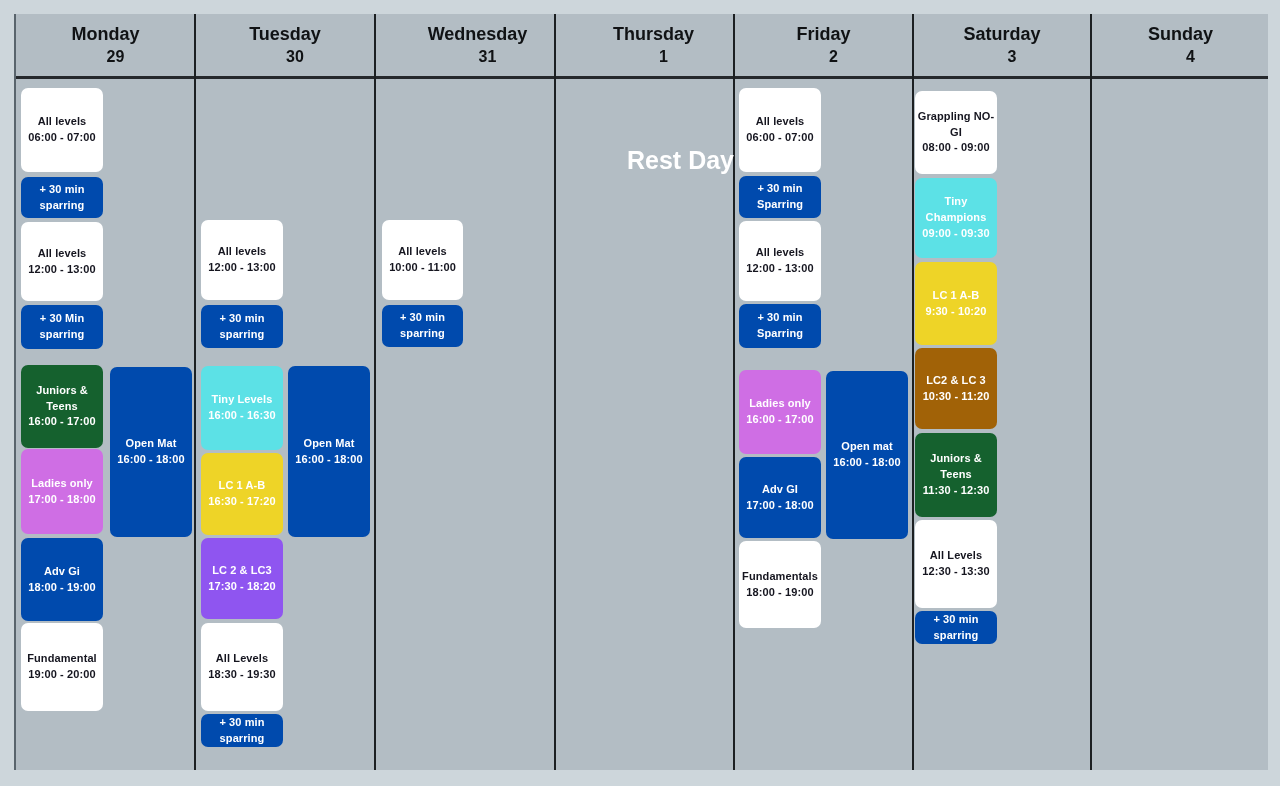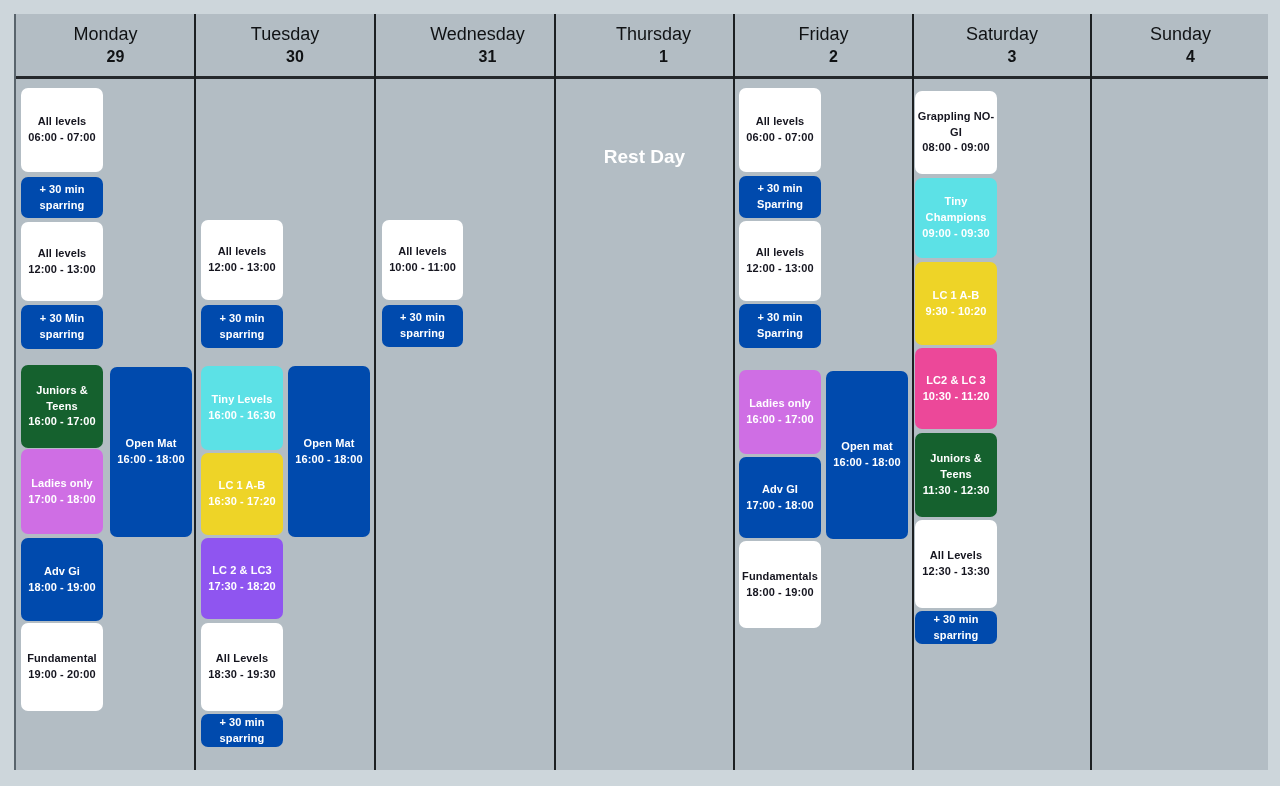--- a/index.html
+++ b/index.html
@@ -13,38 +13,38 @@
     background: #b3bdc4;
     border-left: 2px solid #59646c;
     overflow: hidden;
   }
   .header-row { position: absolute; left: 0; top: 0; width: 1254px; height: 62px; }
   .header-cell {
     position: absolute; top: 0; height: 62px;
     display: flex; flex-direction: column; align-items: center; justify-content: center;
     color: #101214; text-align: center;
   }
-  .header-cell .day-name { font-size: 18px; font-weight: normal; line-height: 1.35; }
+  .header-cell .day-name { font-size: 18px; font-weight: bold; line-height: 1.35; }
   .header-cell .day-date { font-size: 16px; font-weight: bold; line-height: 1.3; margin-left: 20px; }
   .header-underline {
     position: absolute; left: 0; top: 62px; width: 1254px; height: 3px; background: #25282c;
   }
   .v-divider {
     position: absolute; top: 0; width: 2px; height: 756px; background: #1c2022;
   }
   .event {
     position: absolute; border-radius: 7px;
     display: flex; flex-direction: column; align-items: center; justify-content: center;
     text-align: center; font-weight: bold; font-size: 11px; line-height: 1.45;
     letter-spacing: 0.1px; padding: 2px;
   }
   .event .ev-title, .event .ev-time { width: 100%; }
   .rest-day {
-    position: absolute; text-align: center; color: #ffffff;
-    font-size: 19px; font-weight: bold;
+    position: absolute; text-align: right; color: #ffffff;
+    font-size: 25px; font-weight: bold;
   }
 </style>
 </head>
 <body>
 
 <div class="board" style="background: rgb(205, 214, 219);">
   <div class="grid" style="background: rgb(179, 189, 196);">
     <div class="header-row">
   <div class="header-cell" style="left: 0px; width: 179px; color: rgb(16, 18, 20);">
     <div class="day-name">Monday</div>
@@ -234,21 +234,21 @@
   <div class="event" style="left: 899px; top: 164px; width: 82px; height: 80px; background: rgb(92, 225, 230); color: rgb(255, 255, 255);">
     <div class="ev-title">Tiny Champions</div>
     <div class="ev-time">09:00 - 09:30</div>
   </div>
 
   <div class="event" style="left: 899px; top: 248px; width: 82px; height: 83px; background: rgb(238, 212, 39); color: rgb(255, 255, 255);">
     <div class="ev-title">LC 1 A-B</div>
     <div class="ev-time">9:30 - 10:20</div>
   </div>
 
-  <div class="event" style="left: 899px; top: 334px; width: 82px; height: 81px; background: #ec4899; color: rgb(255, 255, 255);">
+  <div class="event" style="left: 899px; top: 334px; width: 82px; height: 81px; background: #a16207; color: rgb(255, 255, 255);">
     <div class="ev-title">LC2 &amp; LC 3</div>
     <div class="ev-time">10:30 - 11:20</div>
   </div>
 
   <div class="event" style="left: 899px; top: 419px; width: 82px; height: 84px; background: rgb(21, 97, 46); color: rgb(255, 255, 255);">
     <div class="ev-title">Juniors &amp; Teens</div>
     <div class="ev-time">11:30 - 12:30</div>
   </div>
 
   <div class="event" style="left: 899px; top: 506px; width: 82px; height: 88px; background: rgb(255, 255, 255); color: rgb(21, 21, 31);">

